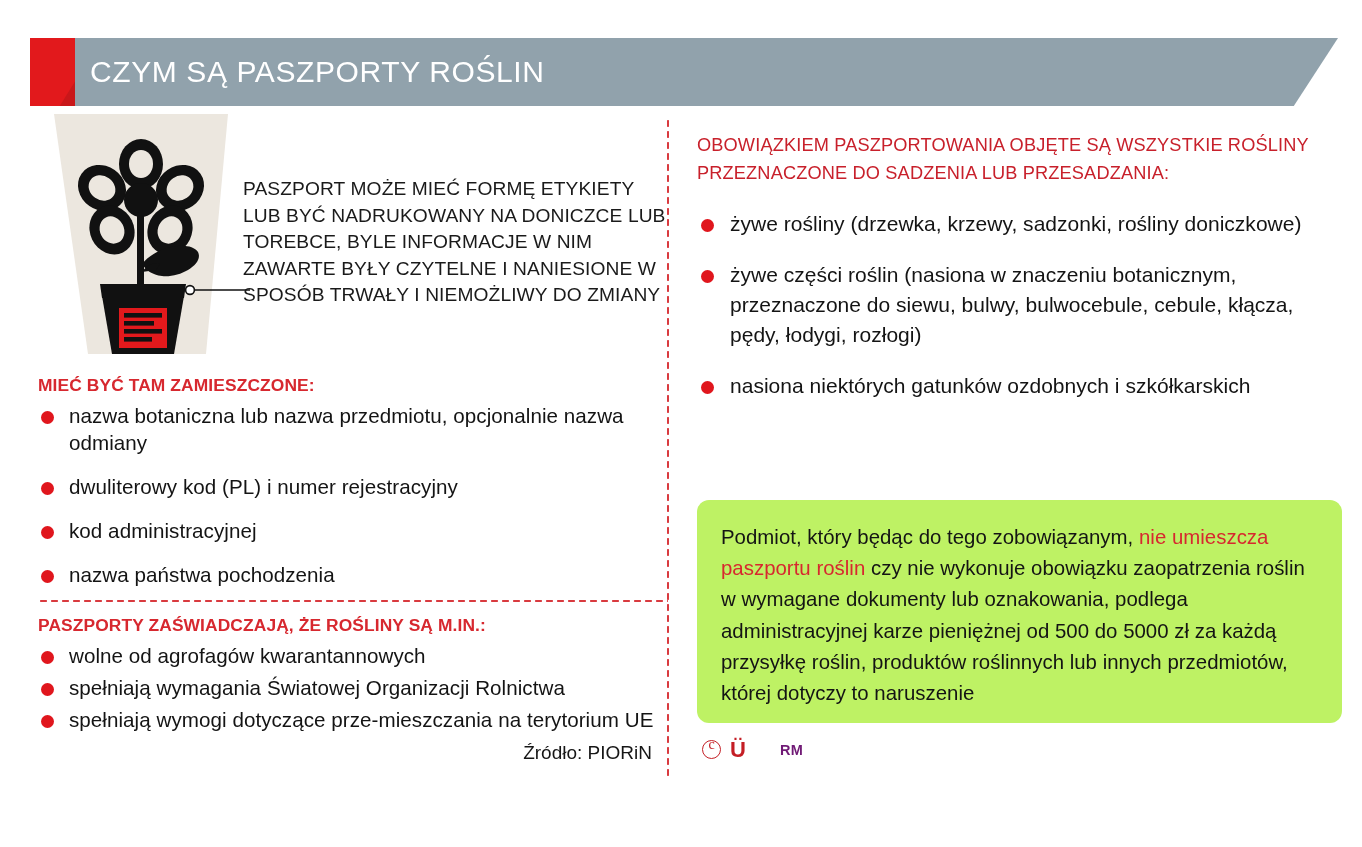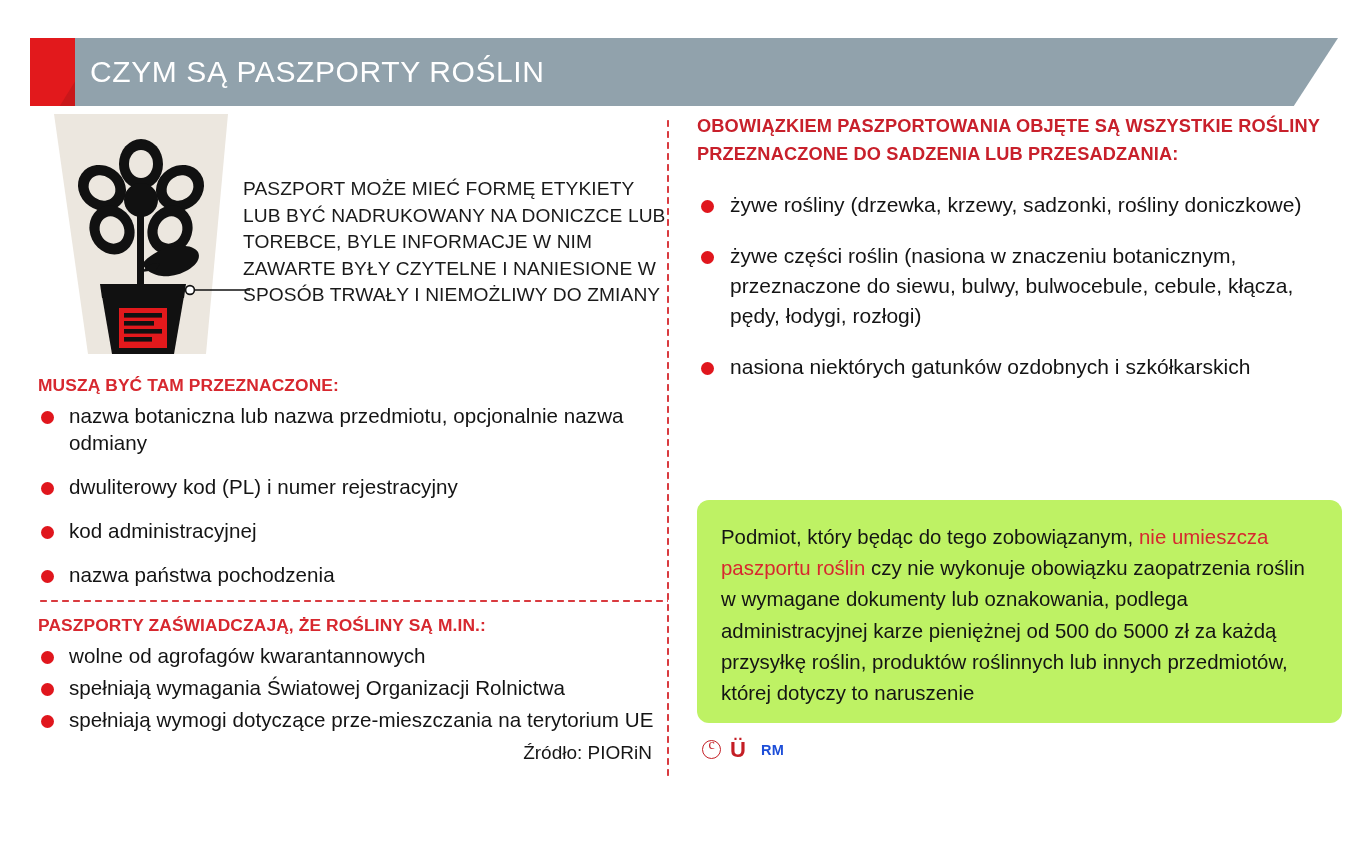--- a/index.html
+++ b/index.html
@@ -83,22 +83,22 @@
   .section-2 .blist li { margin-bottom: 5px; }
   .section-1 .blist li { margin-bottom: 17px; }
 
   .source {
     position: absolute; right: 16px; top: 630px;
     font-size: 19px; color: #161616;
   }
 
   
   .right-head {
-    color: #c8202b; font-size: 18.2px; font-weight: 700;
-    line-height: 28px; letter-spacing: .15px;
+    color: #c8202b; font-size: 18.2px; font-weight: 400;
+    line-height: 28px; letter-spacing: .15px; margin-top: 19px;
   }
   .rlist { list-style: none; margin-top: 22px; }
   .rlist li {
     position: relative; padding-left: 33px;
     font-size: 21px; line-height: 30px; color: #141414;
     margin-bottom: 21px; letter-spacing: .02px;
   }
   .rlist li::before {
     content: ""; position: absolute; left: 4px; top: 10px;
     width: 13px; height: 13px; border-radius: 50%; background: #e0161d;
@@ -119,21 +119,21 @@
   .logo-c {
     width: 19px; height: 19px; border: 1.7px solid #c41e25; border-radius: 50%;
     position: relative; display: inline-block;
   }
   .logo-c::after {
     content: "c"; position: absolute; left: 0; top: -4px; width: 100%;
     text-align: center; font-size: 14px; color: #c41e25;
     font-family: "Liberation Serif", serif;
   }
   .logo-u { color: #c41e25; font-size: 22px; font-weight: 700; line-height: 19px; }
-  .logo-rm { color: #1d4ed8; font-size: 14.5px; font-weight: 700; letter-spacing: .4px; margin-left: 6px; }
+  .logo-rm { color: #701a75; font-size: 14.5px; font-weight: 700; letter-spacing: .4px; margin-left: 25px; }
 </style>
 </head>
 <body>
 
 <div class="page">
 
   <div class="header">
     <div class="header-red"></div>
     <div class="header-red-dark"></div>
     <div class="header-bar"></div>
@@ -179,21 +179,21 @@
           <rect x="86" y="225" width="28" height="4.6"></rect>
         </g>
 
         <circle cx="152" cy="178" r="4.4" fill="#ffffff" stroke="#111111" stroke-width="1.6"></circle>
         <line x1="157" y1="178" x2="212" y2="178" stroke="#111111" stroke-width="1.7"></line>
       </svg>
       <div class="illus-text">PASZPORT MOŻE MIEĆ FORMĘ ETYKIETY LUB BYĆ NADRUKOWANY NA DONICZCE LUB TOREBCE, BYLE INFORMACJE W NIM ZAWARTE BYŁY CZYTELNE I NANIESIONE W SPOSÓB TRWAŁY I NIEMOŻLIWY DO ZMIANY</div>
     </div>
 
     <div class="section-1">
-      <div class="sec-head">MUSZĄ BYĆ TAM PRZEZNACZONE:</div>
+      <div class="sec-head">MIEĆ BYĆ TAM ZAMIESZCZONE:</div>
       <ul class="blist">
         <li>nazwa botaniczna lub nazwa przedmiotu, opcjonalnie nazwa odmiany</li>
         <li>dwuliterowy kod (PL) i numer rejestracyjny</li>
         <li>kod administracyjnej</li>
         <li>nazwa państwa pochodzenia</li>
       </ul>
     </div>
 
     <div class="hdivider"></div>
 

